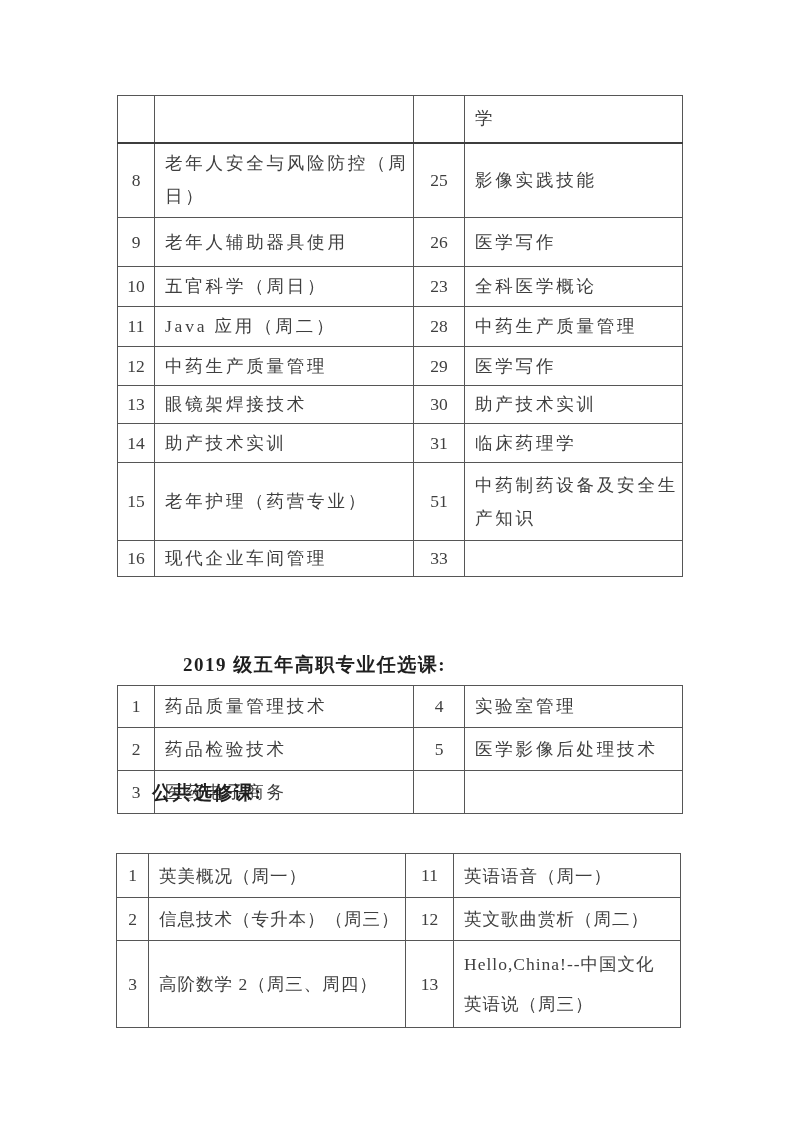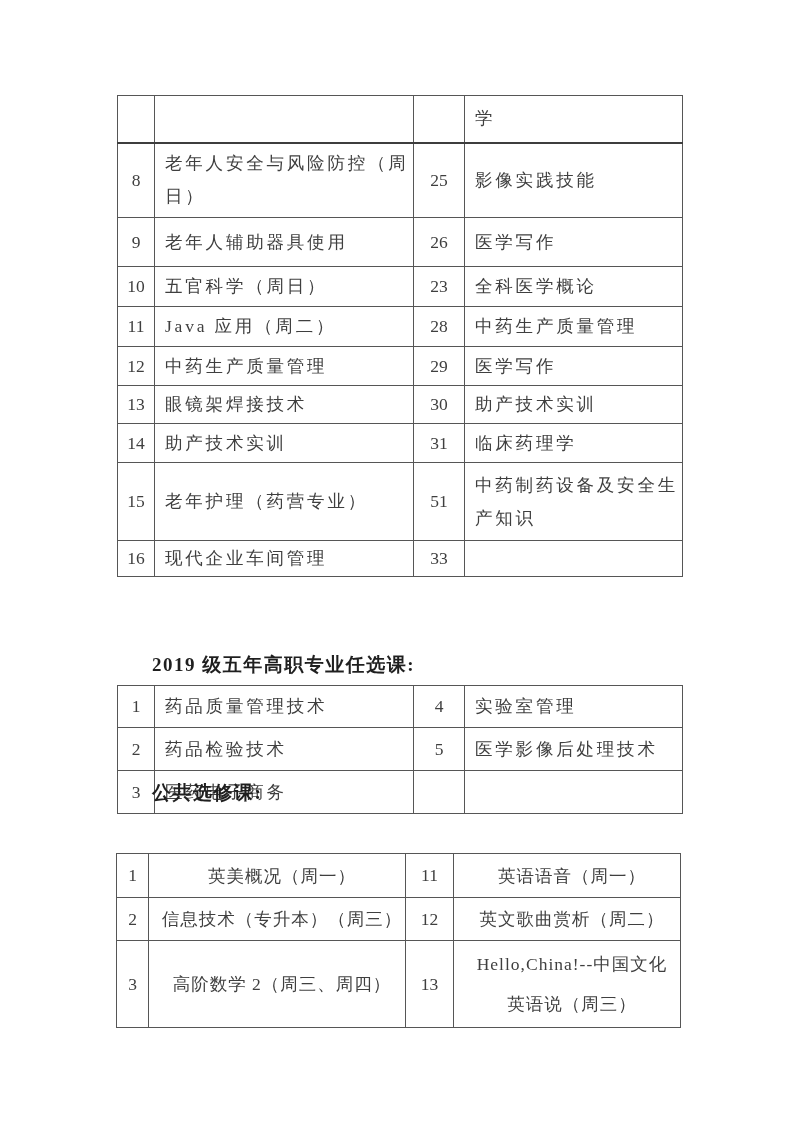--- a/index.html
+++ b/index.html
@@ -37,35 +37,34 @@
     white-space: pre-wrap;
     word-break: break-all;
   }
   .t1 td.course, .t2 td.course {
     letter-spacing: 2.8px;
     line-height: 33px;
   }
   .t3 td.course {
     letter-spacing: 1px;
     line-height: 40px;
-    text-align: center;
   }
   tr.thick-bottom td { border-bottom: 2.5px solid #3d3d3d; }
   td.ghost { border: none; }
   .section-heading {
     position: absolute;
     left: 152px;
     font-weight: bold;
     font-size: 19px;
     line-height: 22px;
     color: #1f1f1f;
     letter-spacing: 1.5px;
     white-space: nowrap;
   }
-  #heading-five-year { top: 654px; }
+  #heading-five-year { top: 654px; margin-left: 31px; }
   #heading-public    { top: 782px; }
   #table-continued { left: 117px; top: 95px;  width: 565px; }
   #table-fiveyear  { left: 117px; top: 685px; width: 565px; }
   #table-public    { left: 116px; top: 853px; width: 564px; }
 </style>
 </head>
 <body>
 
 <div class="page">
 

